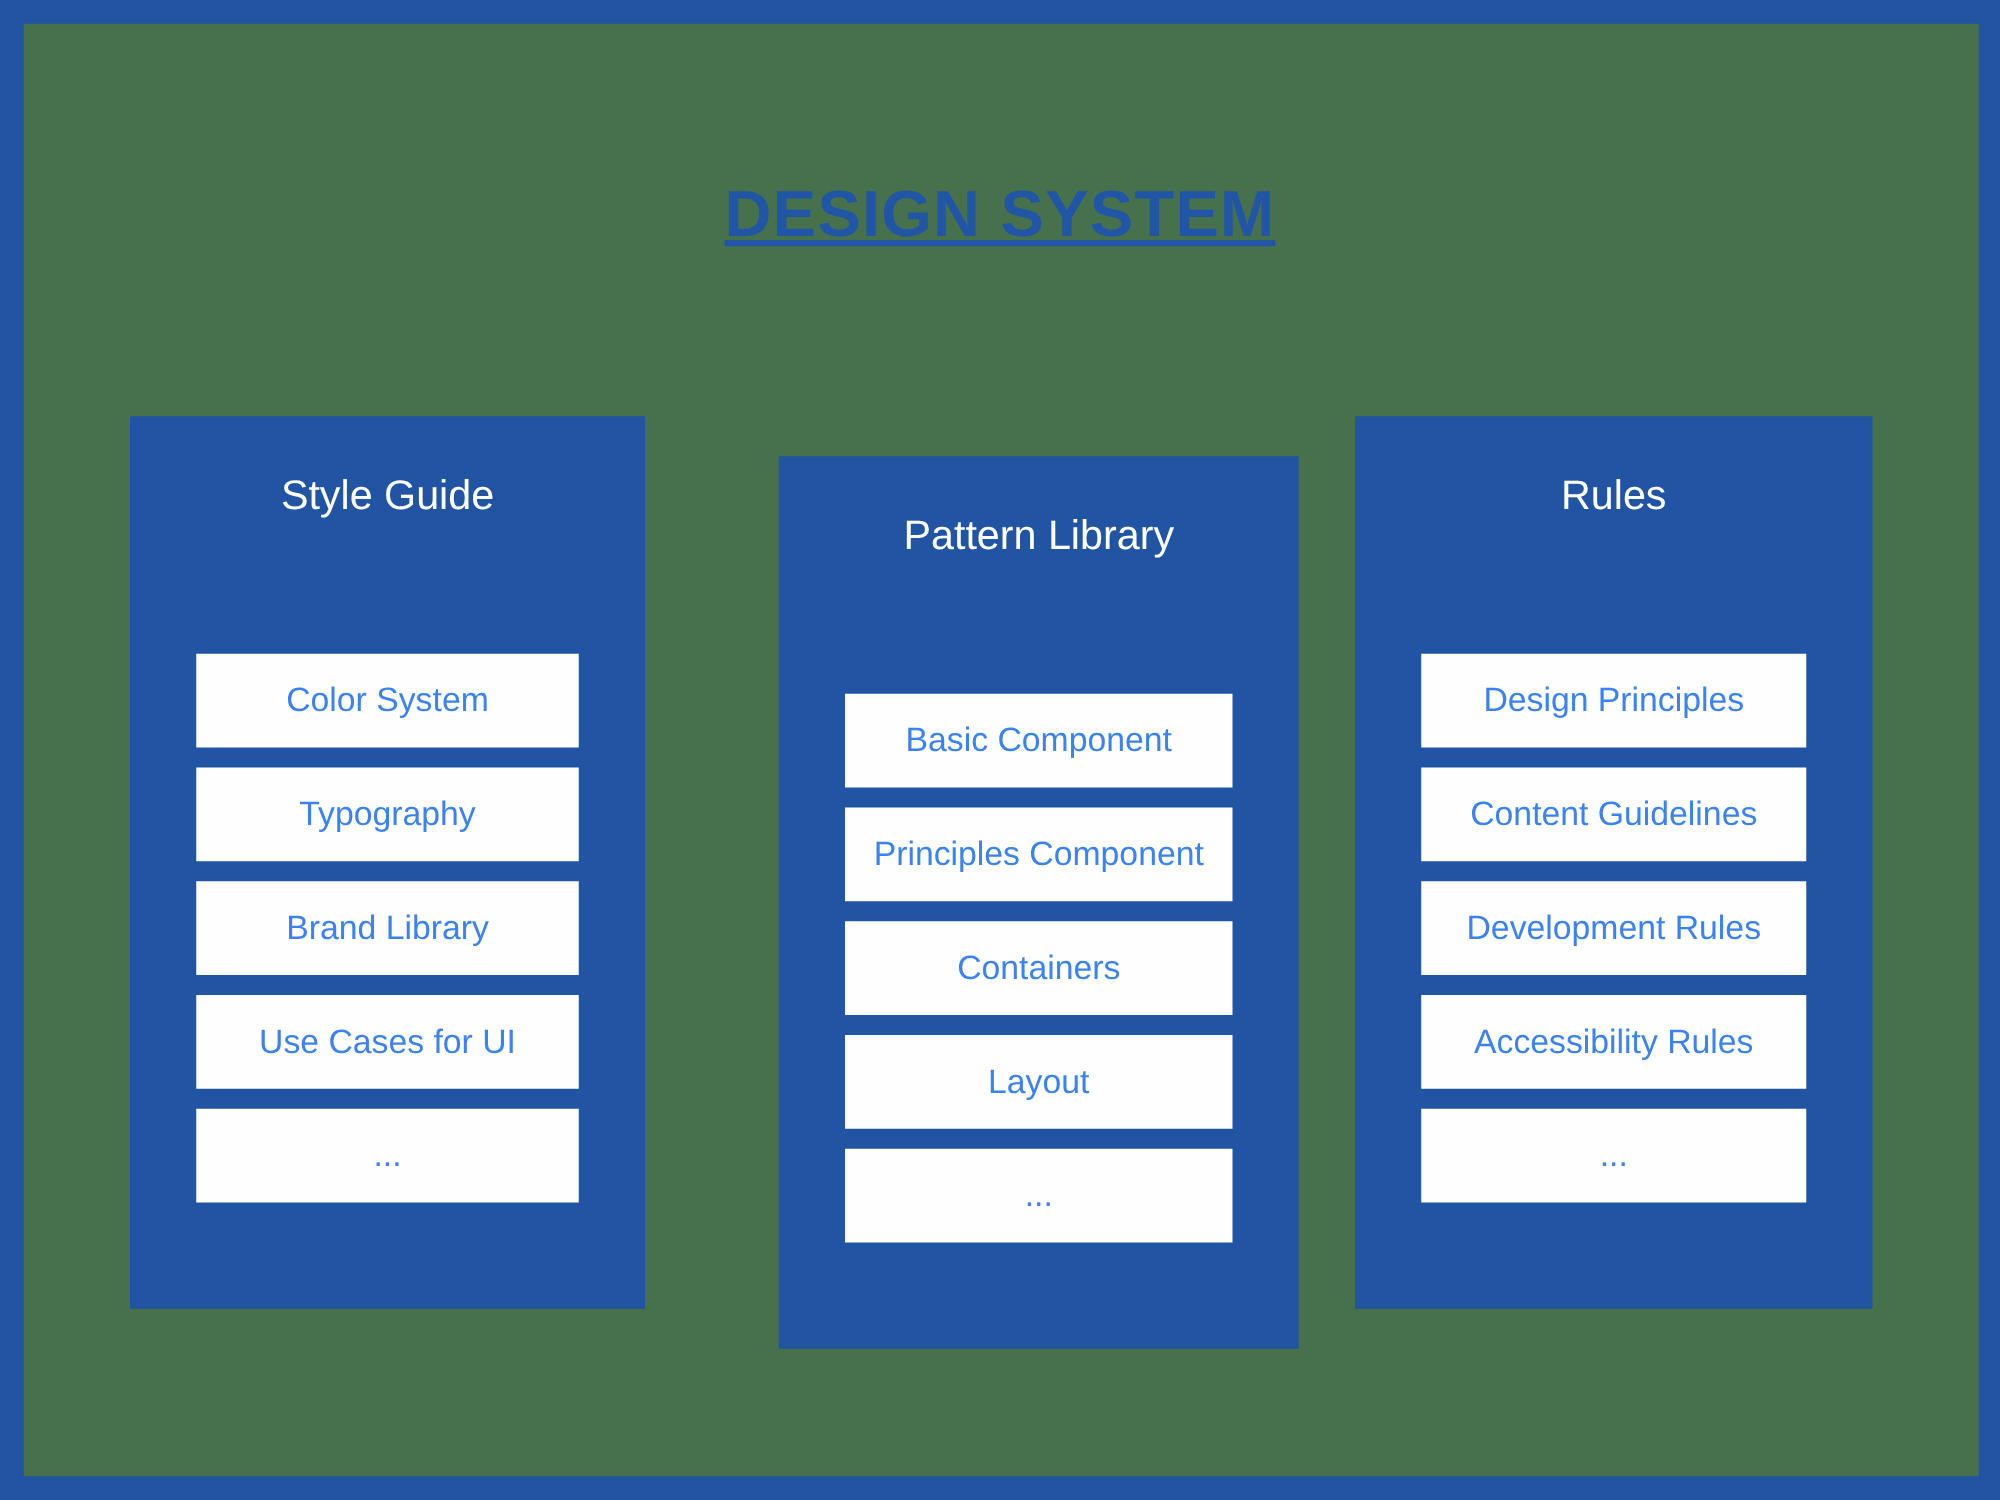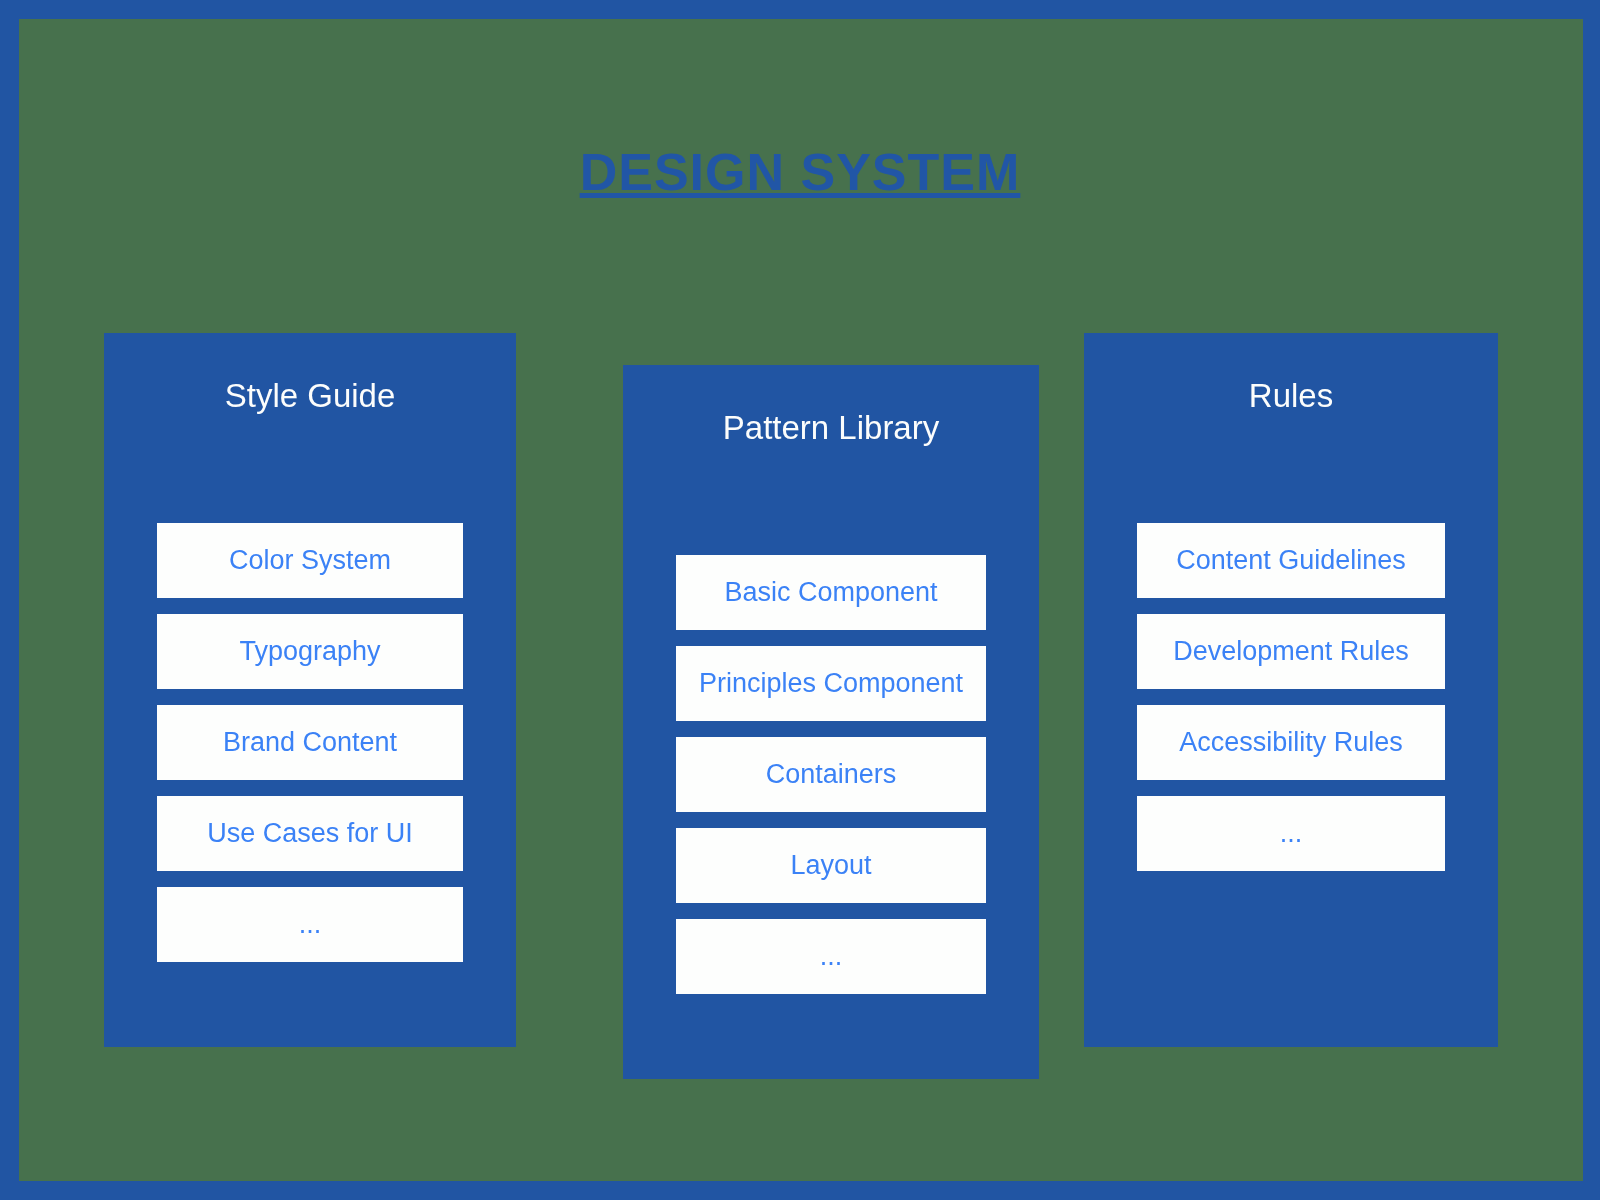--- a/index.html
+++ b/index.html
@@ -79,38 +79,39 @@
 
 <div class="canvas"></div>
 
 <div class="title">DESIGN SYSTEM</div>
 
 <section class="column col-1">
   <div class="column-header">Style Guide</div>
   <div class="items">
     <div class="item-card">Color System</div>
     <div class="item-card">Typography</div>
-    <div class="item-card">Brand Content</div>
+    <div class="item-card">Brand Library</div>
     <div class="item-card">Use Cases for UI</div>
     <div class="item-card">...</div>
   </div>
 </section>
 
 <section class="column col-2">
   <div class="column-header">Pattern Library</div>
   <div class="items">
     <div class="item-card">Basic Component</div>
     <div class="item-card">Principles Component</div>
     <div class="item-card">Containers</div>
     <div class="item-card">Layout</div>
     <div class="item-card">...</div>
   </div>
 </section>
 
 <section class="column col-3">
   <div class="column-header">Rules</div>
   <div class="items">
+    <div class="item-card">Design Principles</div>
     <div class="item-card">Content Guidelines</div>
     <div class="item-card">Development Rules</div>
     <div class="item-card">Accessibility Rules</div>
     <div class="item-card">...</div>
   </div>
 </section>
 
 </body></html>

